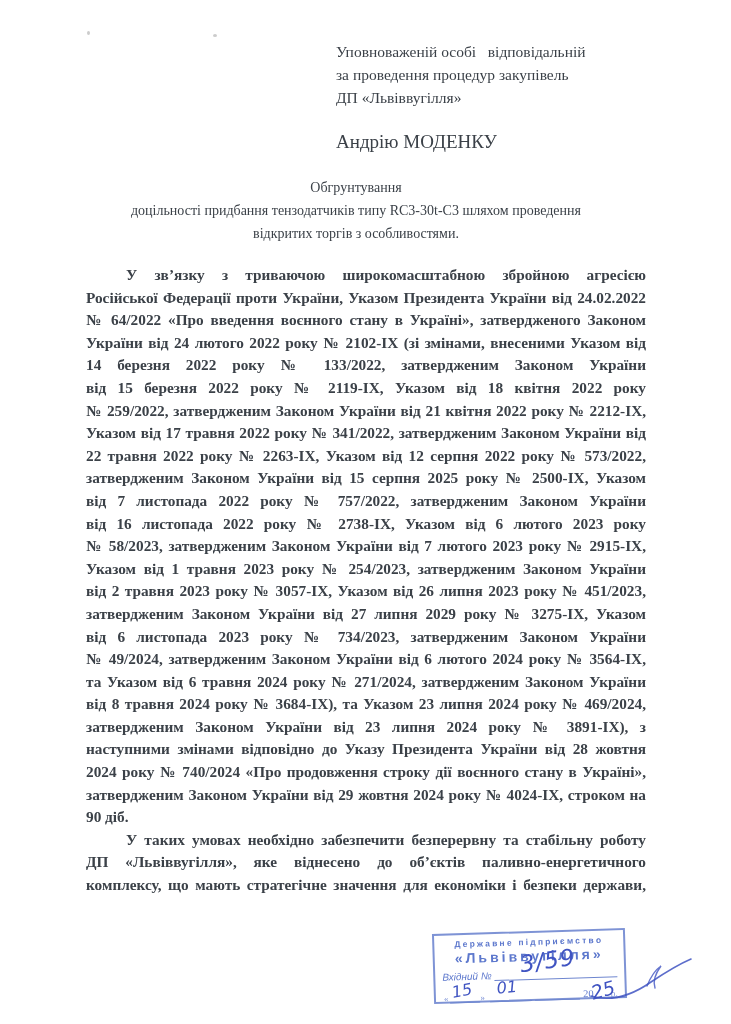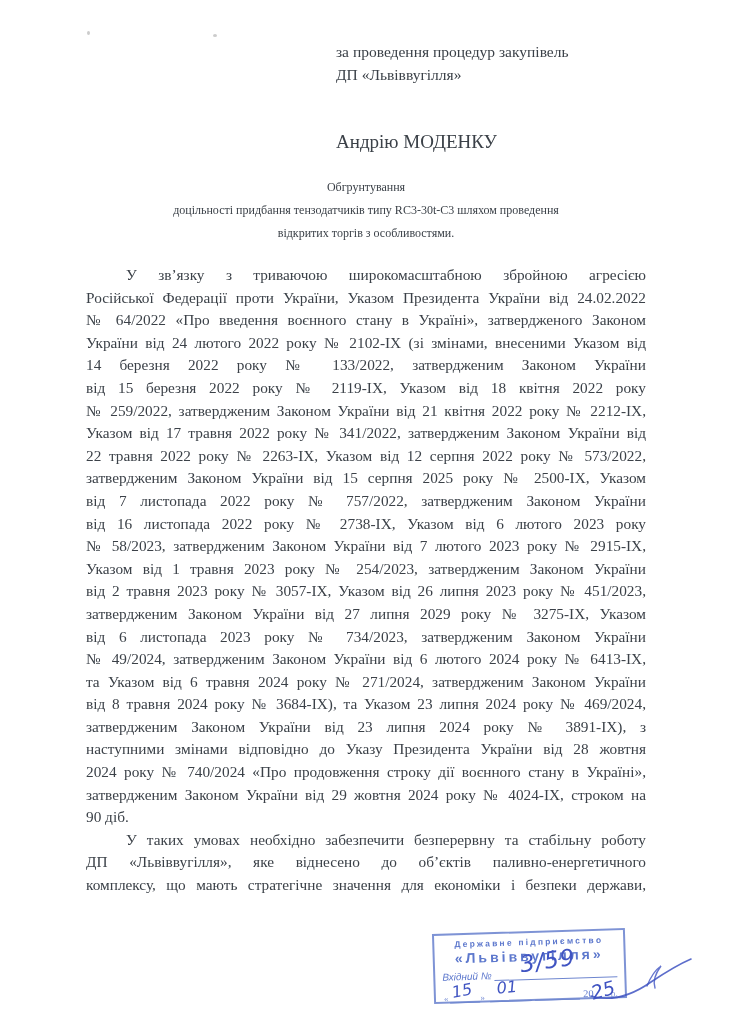--- a/index.html
+++ b/index.html
@@ -6,24 +6,24 @@
   .page {
     position:relative; width:731px; height:1024px; background:#ffffff;
     font-family:"Liberation Serif","DejaVu Serif",serif; color:#3b4148;
     overflow:hidden;
   }
   
   .recipient { position:absolute; left:336px; top:40px; font-size:15.5px; line-height:23.2px; }
   .recipient > div { white-space:pre; }
   .addressee { position:absolute; left:336px; top:131px; font-size:19px; }
   
-  .doc-title { position:absolute; left:86px; top:176px; width:560px; font-size:12px; line-height:23.2px; text-align:center; }
+  .doc-title { position:absolute; left:76px; top:176px; width:560px; font-size:14px; line-height:23.2px; text-align:center; }
   
   .body-text { position:absolute; left:86px; top:264px; width:560px; font-size:15.3px; line-height:22.6px; }
-  .para > div { text-align:justify; text-align-last:justify; }
+  .para > div { text-align:justify; text-align-last:justify;font-weight:bold; }
   .para > div:first-child { text-indent:40px; }
   .para.plain-last > div:last-child { text-align-last:left; }
   
   .stamp {
     position:absolute; left:433px; top:931px; width:193px; height:70px;
     border:2.5px solid rgba(103,128,206,0.85); box-sizing:border-box;
     transform:rotate(-1.8deg); color:#5d78cd;
   }
   .stamp-org1 { margin-top:4px; text-align:center; font-family:"Liberation Sans",sans-serif; font-weight:bold; font-size:8.5px; letter-spacing:2.2px; white-space:nowrap; }
   .stamp-org2 { text-align:center; font-family:"Liberation Sans",sans-serif; font-weight:bold; font-size:14px; letter-spacing:3px; margin-top:1px; white-space:nowrap; }
@@ -51,20 +51,21 @@
 </style>
 </head>
 <body>
 
 <div class="page">
 
   <div class="speck s1"></div>
   <div class="speck s2"></div>
 
   <div class="recipient">
+      <div class="r-line">Уповноваженій особі   відповідальній</div>
       <div class="r-line">за проведення процедур закупівель</div>
       <div class="r-line">ДП «Львіввугілля»</div>
     </div>
 
   <div class="addressee">Андрію МОДЕНКУ</div>
 
   <div class="doc-title">
       <div class="title-line">Обгрунтування</div>
       <div class="title-line">доцільності придбання тензодатчиків типу RC3-30t-C3 шляхом проведення</div>
       <div class="title-line">відкритих торгів з особливостями.</div>
@@ -82,21 +83,21 @@
         <div class="b-line">Указом від 17 травня 2022 року № 341/2022, затвердженим Законом України від</div>
         <div class="b-line">22 травня 2022 року № 2263-IX, Указом від 12 серпня 2022 року № 573/2022,</div>
         <div class="b-line">затвердженим Законом України від 15 серпня 2025 року № 2500-IX, Указом</div>
         <div class="b-line">від 7 листопада 2022 року № 757/2022, затвердженим Законом України</div>
         <div class="b-line">від 16 листопада 2022 року № 2738-IX, Указом від 6 лютого 2023 року</div>
         <div class="b-line">№ 58/2023, затвердженим Законом України від 7 лютого 2023 року № 2915-IX,</div>
         <div class="b-line">Указом від 1 травня 2023 року № 254/2023, затвердженим Законом України</div>
         <div class="b-line">від 2 травня 2023 року № 3057-IX, Указом від 26 липня 2023 року № 451/2023,</div>
         <div class="b-line">затвердженим Законом України від 27 липня 2029 року № 3275-IX, Указом</div>
         <div class="b-line">від 6 листопада 2023 року № 734/2023, затвердженим Законом України</div>
-        <div class="b-line">№ 49/2024, затвердженим Законом України від 6 лютого 2024 року № 6413-IX,</div>
+        <div class="b-line">№ 49/2024, затвердженим Законом України від 6 лютого 2024 року № 3564-IX,</div>
         <div class="b-line">та Указом від 6 травня 2024 року № 271/2024, затвердженим Законом України</div>
         <div class="b-line">від 8 травня 2024 року № 3684-IX), та Указом 23 липня 2024 року № 469/2024,</div>
         <div class="b-line">затвердженим Законом України від 23 липня 2024 року № 3891-IX), з</div>
         <div class="b-line">наступними змінами відповідно до Указу Президента України від 28 жовтня</div>
         <div class="b-line">2024 року № 740/2024 «Про продовження строку дії воєнного стану в Україні»,</div>
         <div class="b-line">затвердженим Законом України від 29 жовтня 2024 року № 4024-IX, строком на</div>
         <div class="b-line">90 діб.</div>
       </div>
     <div class="para">
         <div class="b-line">У таких умовах необхідно забезпечити безперервну та стабільну роботу</div>

